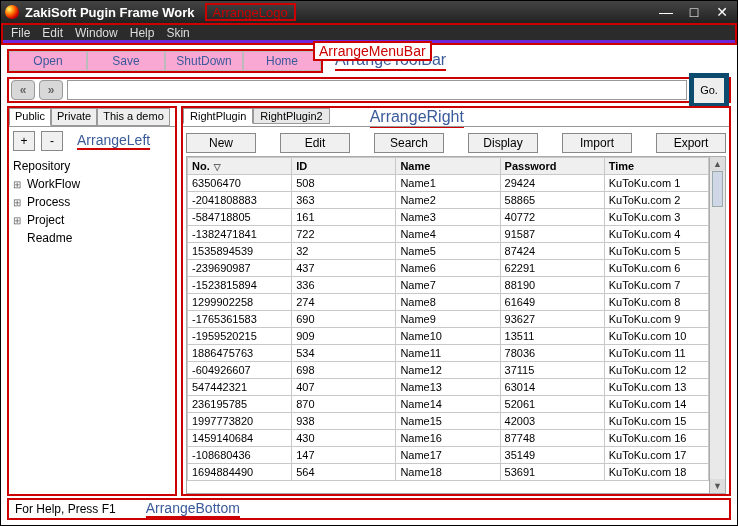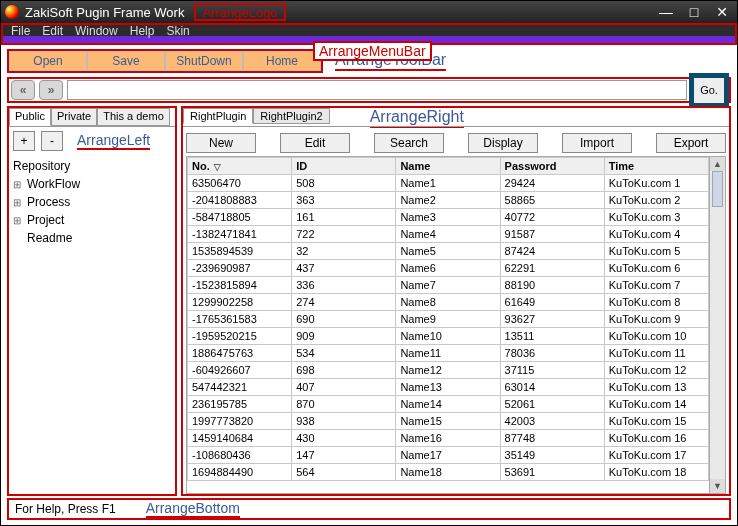--- a/index.html
+++ b/index.html
@@ -1,30 +1,30 @@
 <!DOCTYPE html>
 <html><head>
 <meta charset="utf-8">
 <style>
 *{box-sizing:border-box;margin:0;padding:0;font-family:"SimSun","Microsoft Sans Serif",sans-serif;font-size:12px}
 body{width:738px;height:526px;background:#1e1e1e;overflow:hidden}
 .window{background:#fff;border:1px solid #000;height:100%}
 .titlebar{height:22px;background:linear-gradient(#444,#222);color:#fff;display:flex;align-items:center;padding:0 4px;gap:6px}
 .titlebar .logo{width:14px;height:14px;border-radius:50%;background:radial-gradient(circle at 30% 30%,#ff6,#f60 40%,#c00 70%)}
-.titlebar .title{font-weight:normal;font-size:13px;color:#fff}
+.titlebar .title{font-weight:bold;font-size:13px;color:#fff}
 .titlebar .anno{border:2px solid #c00;color:#c00;padding:0 6px;font-size:13px;height:18px;display:flex;align-items:center;margin-left:4px}
 .titlebar .spacer{flex:1}
 .titlebar .btn{color:#fff;width:22px;text-align:center;font-size:14px;cursor:pointer}
-.menubar{height:18px;background:#2b2b2b;color:#ddd;display:flex;align-items:center;gap:12px;padding:0 8px;border-bottom:7px solid #6d28d9}
+.menubar{height:18px;background:#2b2b2b;color:#ddd;display:flex;align-items:center;gap:12px;padding:0 8px;border-bottom:3px solid #6d28d9}
 .menubar-wrap{border:2px solid #c00;padding:0;margin:0;position:relative;height:22px;display:flex;align-items:center}
 .menubar-anno{position:absolute;left:310px;top:16px;color:#c00;font-size:14px;border:2px solid #c00;padding:0 4px;background:#fff}
 .content{background:#fff;padding:4px 6px}
 .toolbar-row{display:flex;align-items:center;gap:12px}
 .toolbar{border:2px solid #c00;display:flex;height:24px}
-.toolbar button{width:78px;background:#fdba74;border:1px solid #bbb;cursor:pointer;color:#3a5a9a}
+.toolbar button{width:78px;background:#f9a8d4;border:1px solid #bbb;cursor:pointer;color:#3a5a9a}
 .tool-anno{color:#3a5a9a;font-size:16px;border-bottom:2px solid #c00}
 .navbar{border:2px solid #c00;margin-top:4px;height:26px;display:flex;align-items:center}
 .navbtn{width:24px;height:20px;margin:0 2px;background:#d8d8d8;border:1px solid #999;border-radius:4px;display:flex;align-items:center;justify-content:center;color:#666;font-weight:bold;cursor:pointer}
 .addr{flex:1;height:20px;border:1px solid #999;margin:0 2px}
 .go{width:40px;height:35px;border:5px solid #0c4a6e;background:#eee;font-size:11px;cursor:pointer}
 .main{display:flex;gap:4px;margin-top:3px;height:390px}
 .left{border:2px solid #c00;width:208px;display:flex;flex-direction:column}
 .left-tabs{display:flex;height:18px}
 .left-tabs .tab{border:1px solid #999;background:#eee;padding:1px 5px;font-size:11px;cursor:pointer}
 .left-tabs .tab.active{background:#fff;border-bottom-color:#fff}

